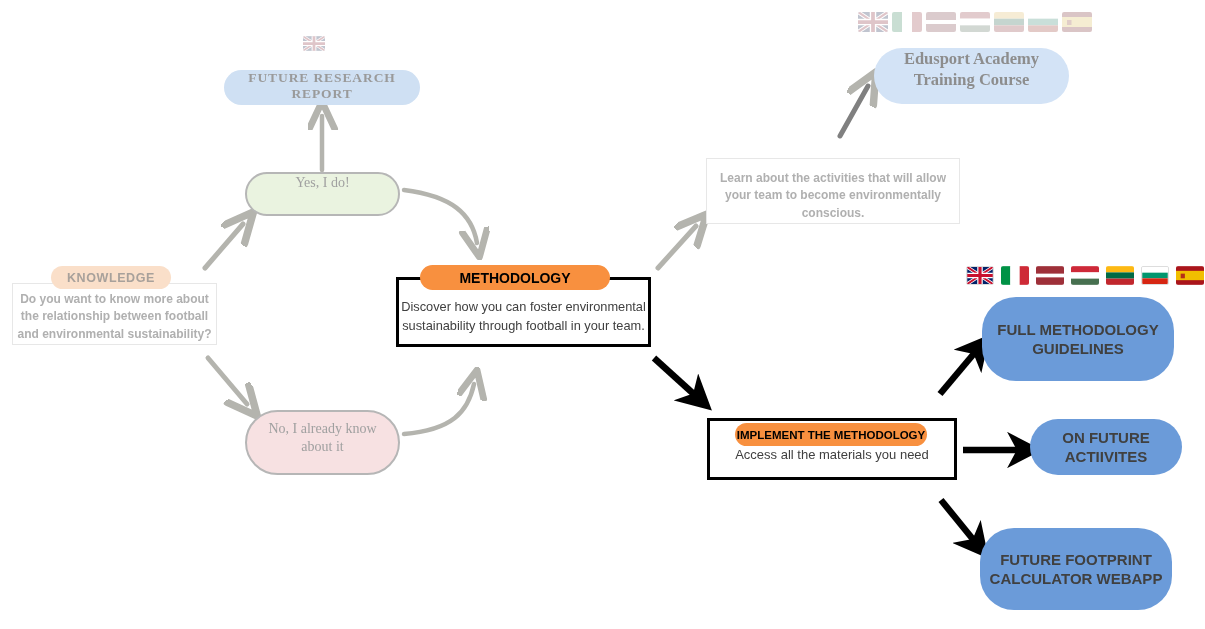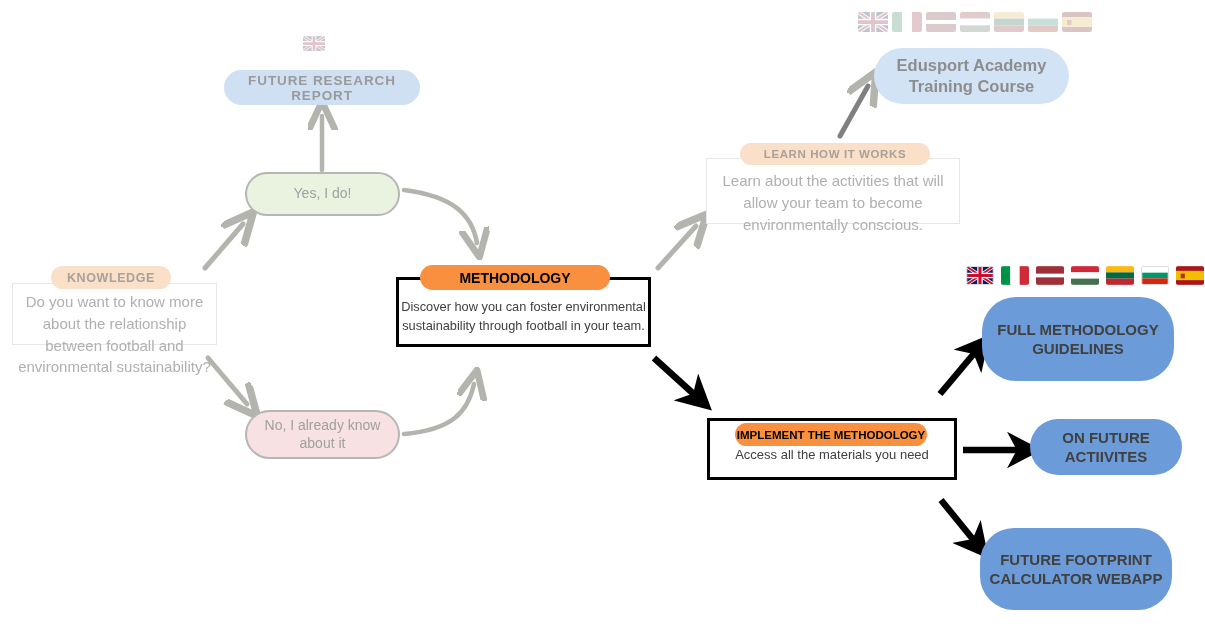--- a/index.html
+++ b/index.html
@@ -6,22 +6,22 @@
   body{
     width:1205px;height:629px;position:relative;overflow:hidden;
     font-family:"Liberation Sans", sans-serif;
     -webkit-font-smoothing:antialiased;
   }
   #canvas{position:absolute;left:0;top:0;width:1205px;height:629px;}
 
   
   .pill{
     position:absolute;box-sizing:border-box;
-    display:flex;align-items:center;justify-content:center;
-    text-align:center;border-radius:999px;
+    display:flex;align-items:flex-start;justify-content:center;
+    text-align:center;border-radius:999px;font-family:Liberation Serif, serif;
   }
 
   
   .pill-report{
     background:#cfe0f3;color:#9a9a9a;
     font-size:13.5px;font-weight:bold;letter-spacing:.9px;
   }
   .pill-yes{
     background:#eaf3e0;border:2px solid #b6b6b6;color:#a0a0a0;
     font-size:14px;line-height:1.25;
@@ -45,21 +45,22 @@
   .hdr{
     position:absolute;box-sizing:border-box;border-radius:999px;
     display:flex;align-items:center;justify-content:center;
     text-align:center;z-index:3;
   }
   .hdr-ghost{background:#fadfc9;color:#a8a19b;font-weight:bold;letter-spacing:.6px;}
   .hdr-orange{background:#f8903f;color:#000000;font-weight:bold;}
 
   .body-ghost{
     position:absolute;color:#b0b0b0;text-align:center;line-height:1.45;
-    font-size:15px;
+    font-size:12px;
+    font-weight:bold;
   }
   .body-strong{
     position:absolute;color:#404040;text-align:center;line-height:1.5;
     font-size:12.8px;
   }
 
   
   .btn-blue{
     position:absolute;box-sizing:border-box;border-radius:34px;
     background:#6b9bd9;color:#404040;
@@ -167,23 +168,20 @@
       <rect x="5" y="8" width="4.5" height="5" fill="#AA151B" opacity=".8"></rect>
         </svg>
     </span>
   </div>
 
   <div class="pill pill-edusport" style="left:874px;top:48px;width:195px;height:56px;">
     <span>Edusport Academy Training Course</span>
   </div>
 
   <div class="card card-ghost" style="left:706px;top:158px;width:254px;height:66px;"></div>
-  <div class="hdr hdr-ghost" style="left:740px;top:143px;width:190px;height:22px;font-size:11.5px;">
-    <span>LEARN HOW IT WORKS</span>
-  </div>
   <div class="body-ghost" style="left:712px;top:170px;width:242px;">
     <span>Learn about the activities that will allow your team to become environmentally conscious.</span>
   </div>
 
   <div class="flagrow faded" style="left:303px;top:36px;">
     <span class="flag" style="width:22px;height:15px;">
       <svg width="22" height="15" viewBox="0 0 60 40">
           <rect width="60" height="40" fill="#012169"></rect>
       <path d="M0,0 L60,40 M60,0 L0,40" stroke="#fff" stroke-width="8"></path>
       <path d="M0,0 L60,40 M60,0 L0,40" stroke="#C8102E" stroke-width="4.5"></path>
@@ -194,21 +192,21 @@
   </div>
 
   <div class="pill pill-yes" style="left:245px;top:172px;width:155px;height:44px;">
     <span>Yes, I do!</span>
   </div>
 
   <div class="pill pill-report" style="left:224px;top:70px;width:196px;height:35px;">
     <span>FUTURE RESEARCH REPORT</span>
   </div>
 
-  <div class="pill pill-no" style="left:245px;top:410px;width:155px;height:49px;padding:16px 14px;">
+  <div class="pill pill-no" style="left:245px;top:410px;width:155px;height:65px;padding:8px 14px;">
     <span>No, I already know about it</span>
   </div>
 
   <div class="card card-ghost" style="left:12px;top:283px;width:205px;height:62px;"></div>
   <div class="hdr hdr-ghost" style="left:51px;top:266px;width:120px;height:23px;font-size:12.5px;">
     <span>KNOWLEDGE</span>
   </div>
   <div class="body-ghost" style="left:14px;top:291px;width:201px;">
     <span>Do you want to know more about the relationship between football and environmental sustainability?</span>
   </div>

